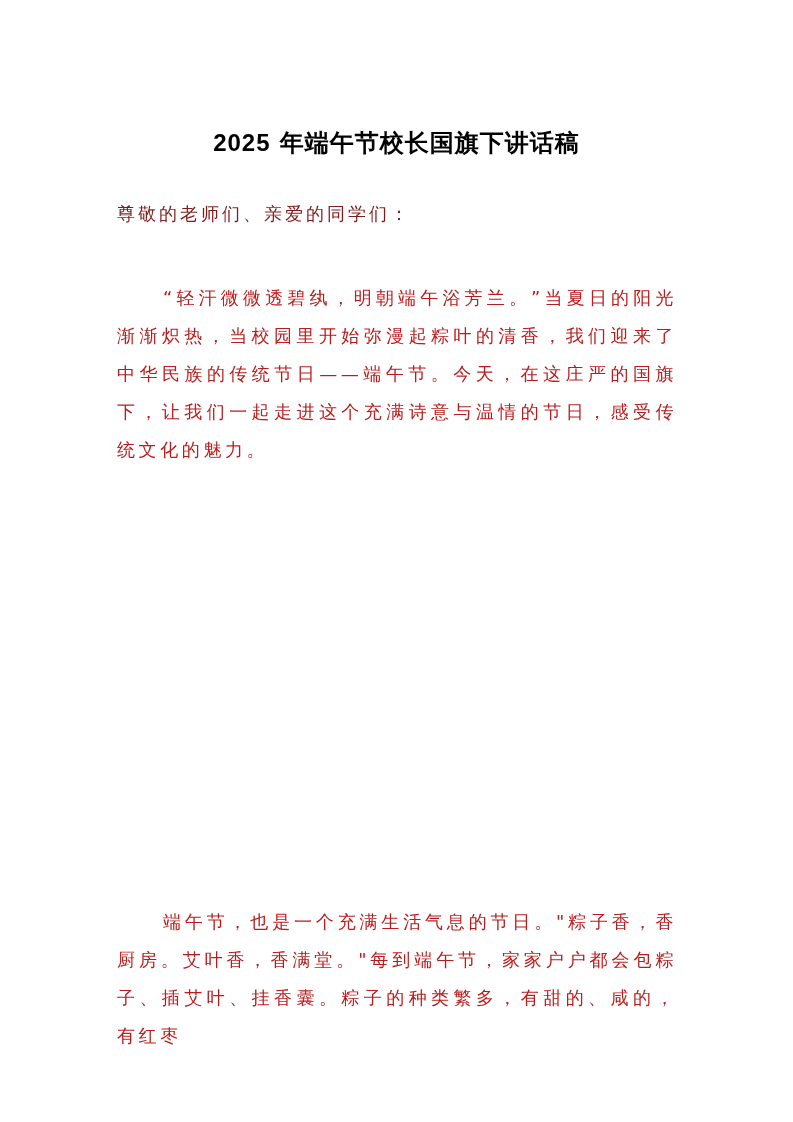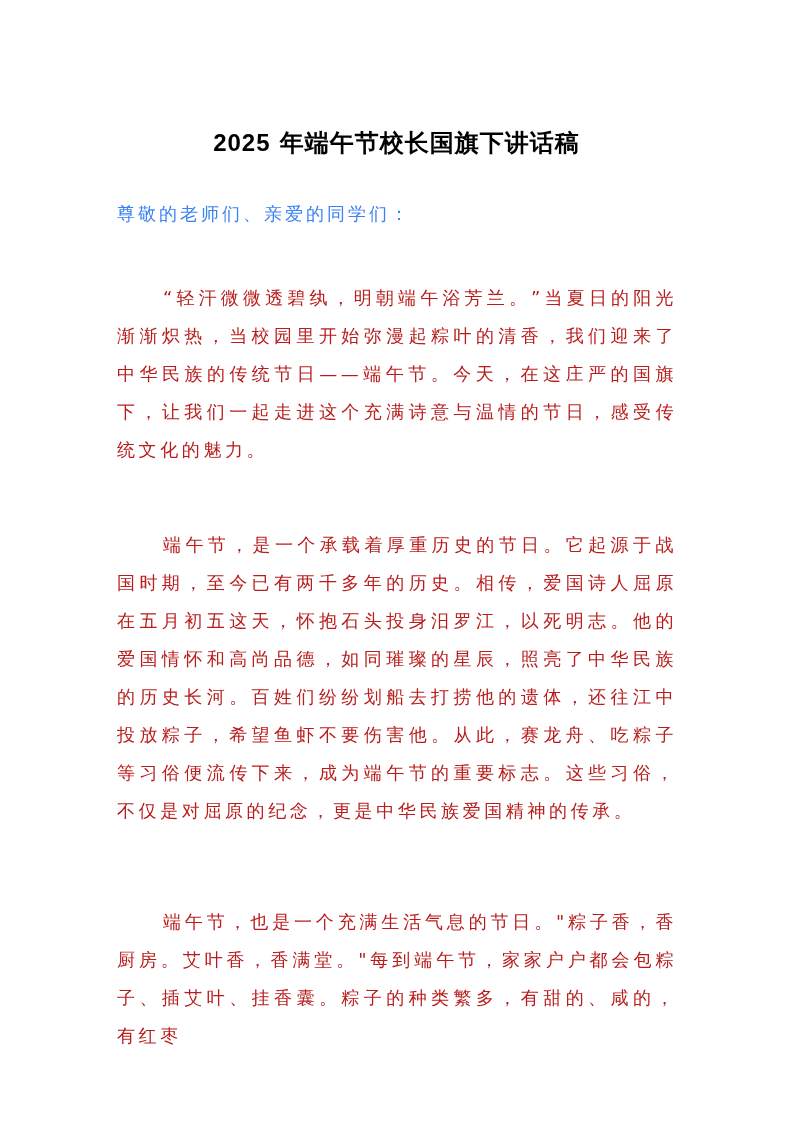--- a/index.html
+++ b/index.html
@@ -37,21 +37,21 @@
   .title .year {
     font-family: "Liberation Sans", sans-serif;
     font-weight: bold;
   }
   .salutation {
     position: absolute;
     left: 117px;
     top: 202px;
     font-size: 18px;
     letter-spacing: 3px;
-    color: #3b82f6;
+    color: #7f1d1d;
   }
   .body-text {
     position: absolute;
     left: 117px;
     width: 560px;
     font-size: 18px;
     line-height: 38px;
     letter-spacing: 3.6px;
     color: #b91c1c;
     text-align: justify;
@@ -73,21 +73,18 @@
   <div class="title">
     <span class="year">2025</span><span> 年端午节校长国旗下讲话稿</span>
   </div>
 
   <div class="salutation">尊敬的老师们、亲爱的同学们：</div>
 
   <div class="body-text p1">
     <p class="para">“轻汗微微透碧纨，明朝端午浴芳兰。”当夏日的阳光渐渐炽热，当校园里开始弥漫起粽叶的清香，我们迎来了中华民族的传统节日——端午节。今天，在这庄严的国旗下，让我们一起走进这个充满诗意与温情的节日，感受传统文化的魅力。</p>
   </div>
 
-  <div class="body-text p2">
-    <p class="para">端午节，是一个承载着厚重历史的节日。它起源于战国时期，至今已有两千多年的历史。相传，爱国诗人屈原在五月初五这天，怀抱石头投身汨罗江，以死明志。他的爱国情怀和高尚品德，如同璀璨的星辰，照亮了中华民族的历史长河。百姓们纷纷划船去打捞他的遗体，还往江中投放粽子，希望鱼虾不要伤害他。从此，赛龙舟、吃粽子等习俗便流传下来，成为端午节的重要标志。这些习俗，不仅是对屈原的纪念，更是中华民族爱国精神的传承。</p>
-  </div>
 
   <div class="body-text p3">
     <p class="para">端午节，也是一个充满生活气息的节日。"粽子香，香厨房。艾叶香，香满堂。"每到端午节，家家户户都会包粽子、插艾叶、挂香囊。粽子的种类繁多，有甜的、咸的，有红枣</p>
   </div>
 
 </div>
 
 </body></html>

